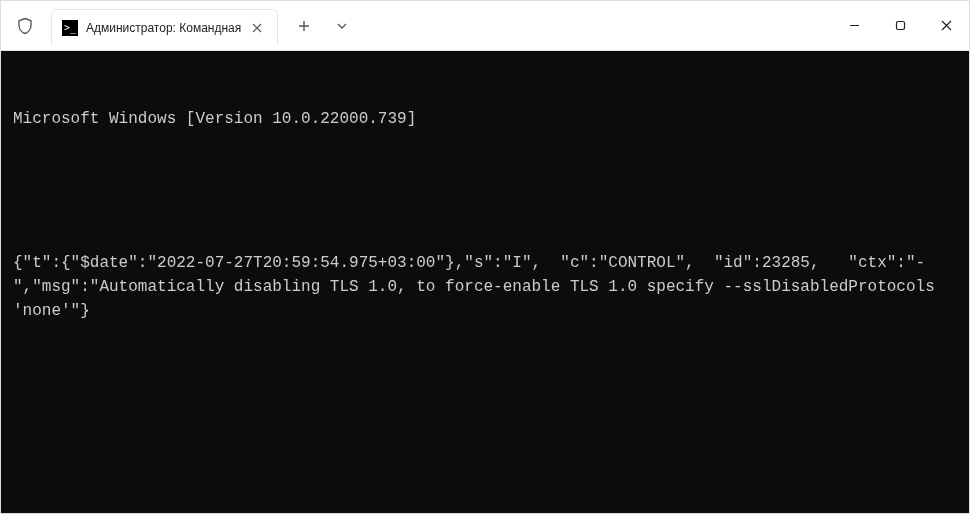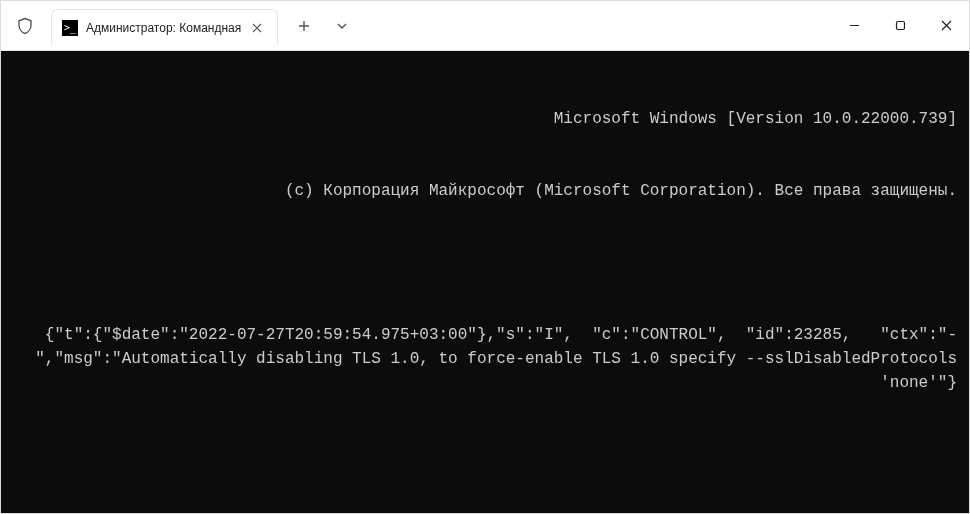--- a/index.html
+++ b/index.html
@@ -108,21 +108,20 @@
   flex: 1;
   background: #0c0c0c;
   color: #cccccc;
   font-family: Consolas, 'Courier New', monospace;
   font-size: 16px;
   line-height: 24px;
   padding: 8px 12px;
   overflow: hidden;
   white-space: pre-wrap;
   word-break: break-all;
-  text-align: right;
 }
 .cmd-line { white-space: pre-wrap; }
 .underline {
   text-decoration: underline;
   text-decoration-color: #ff4d4f;
   text-decoration-thickness: 2px;
   text-underline-offset: 3px;
 }
 .blank { height: 24px; }
 </style>
@@ -172,20 +171,19 @@
       <div class="win-btn">
         <svg width="11" height="11" viewBox="0 0 11 11" stroke="#222" stroke-width="1.2">
             <path d="M1 1 L10 10 M10 1 L1 10"></path>
           </svg>
       </div>
     </div>
   </div>
 
   <div class="terminal">
     <div>Microsoft Windows [Version 10.0.22000.739]</div>
-    <div>(c) Корпорация Майкрософт (Microsoft Corporation). Все права защищены.</div>
     <div class="blank"></div>
     <div>{"t":{"$date":"2022-07-27T20:59:54.975+03:00"},"s":"I",  "c":"CONTROL",  "id":23285,   "ctx":"-","msg":"Automatically disabling TLS 1.0, to force-enable TLS 1.0 specify --sslDisabledProtocols 'none'"}</div>
     
     
     
   </div>
 </div>
 
 </body></html>

